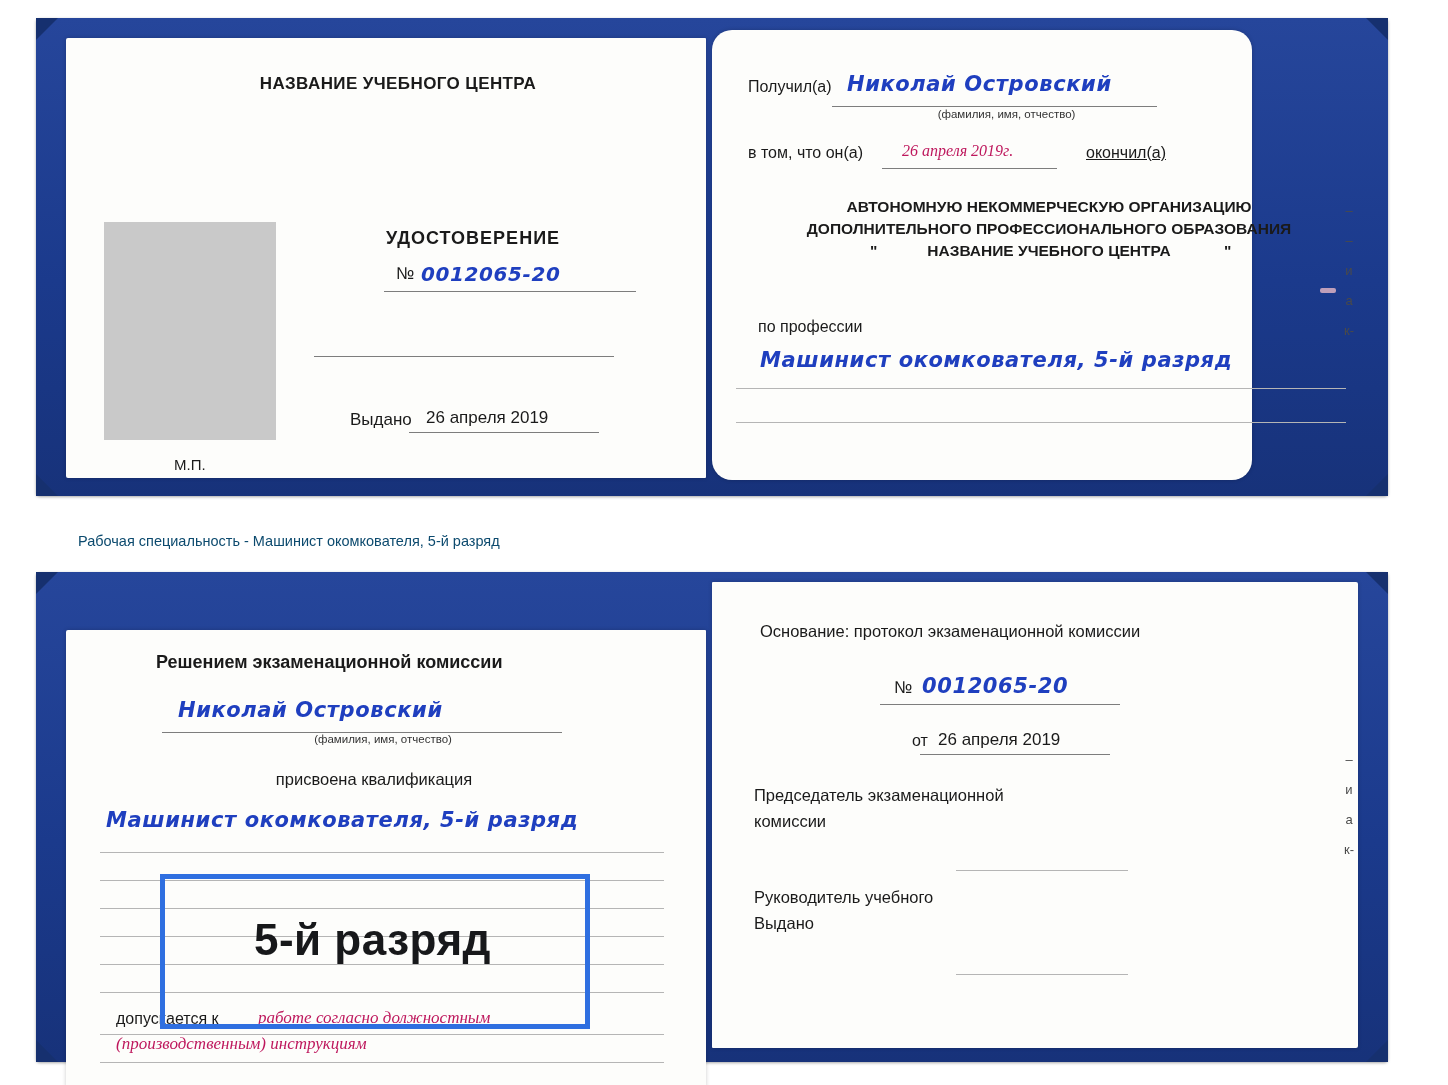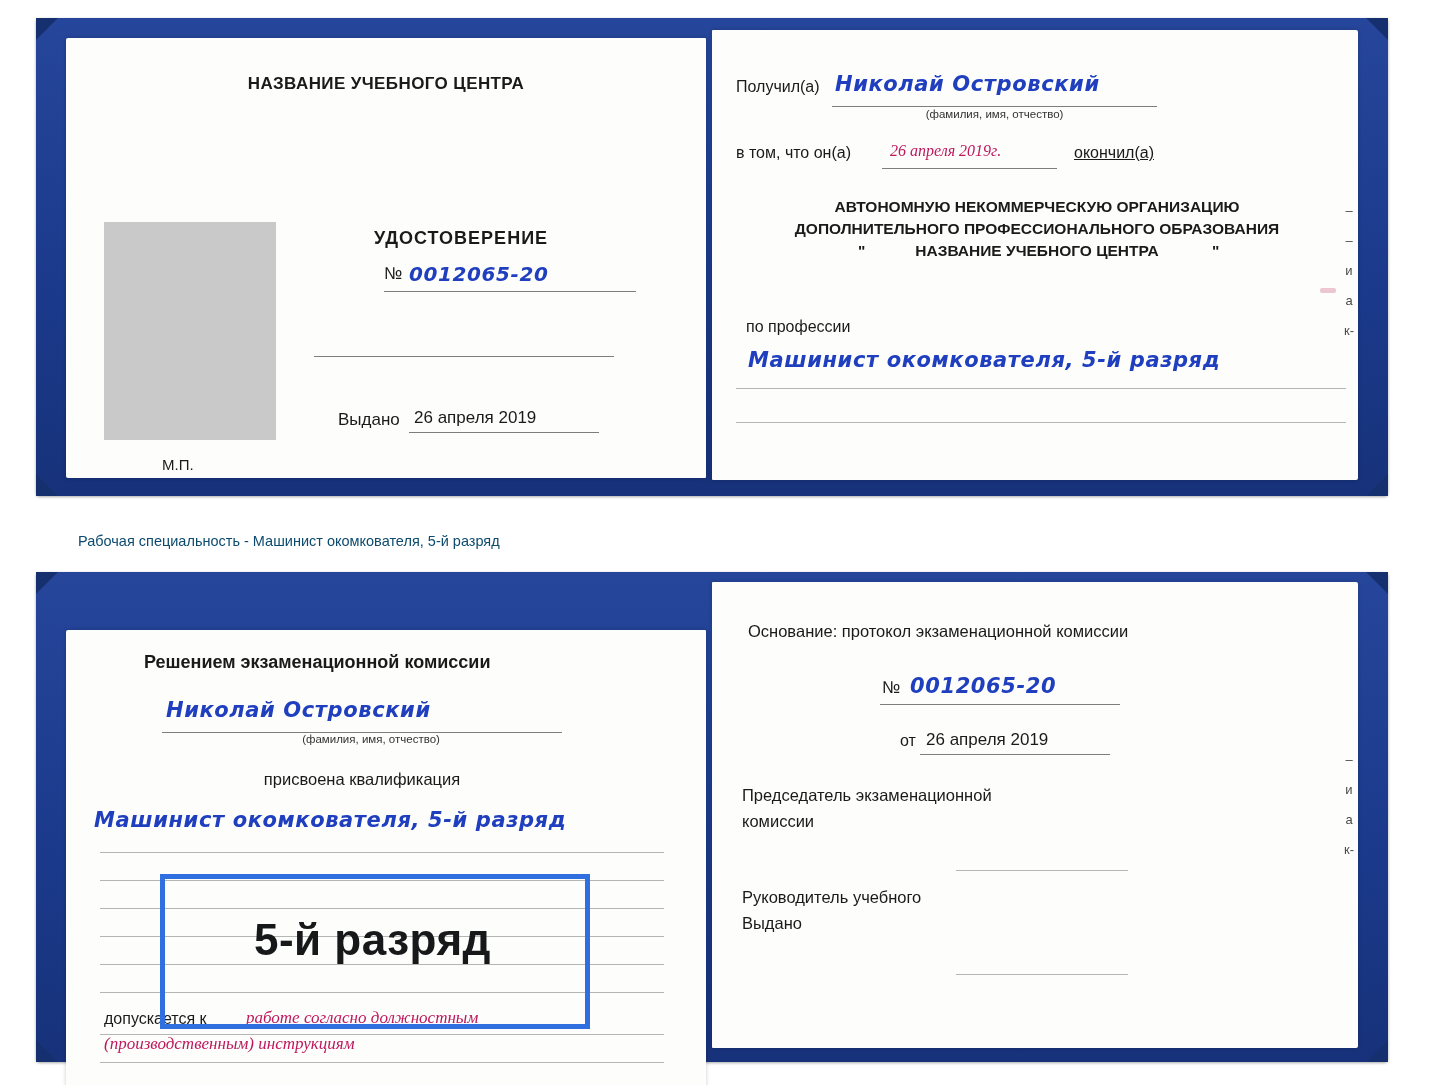--- a/index.html
+++ b/index.html
@@ -51,21 +51,21 @@
   .corner.br { right: 0; bottom: 0; clip-path: polygon(100% 100%, 0 100%, 100% 0); }
 
   .page {
     position: absolute;
     background: #fdfdfb;
     box-shadow: 0 0 4px rgba(0,0,0,.2);
   }
   .page.left { border-radius: 2px 1px 1px 2px; }
   .page.right { border-radius: 1px 2px 2px 1px; }
 
-  .txt { position: absolute; white-space: pre; }
+  .txt { position: absolute; white-space: pre; padding-left: 12px; }
   .center { text-align: center; }
 
   .print {
     font-family: "Liberation Sans", sans-serif;
     color: #1a1a1a;
   }
   .bold { font-weight: bold; }
   .hand {
     font-family: "DejaVu Sans", sans-serif;
     color: #1f3fbf;
@@ -147,21 +147,21 @@
 
   <div class="rule" style="left:248px; top:318px; width:300px;"></div>
 
   <div class="txt print" style="left:272px; top:372px; font-size:17px;">Выдано</div>
   <div class="txt print" style="left:348px; top:370px; font-size:17px;">26 апреля 2019</div>
   <div class="rule" style="left:343px; top:394px; width:190px;"></div>
 
   <div class="txt print" style="left:96px; top:418px; font-size:15px;">М.П.</div>
 </div>
 
-<div class="page right" style="left:712px; top:30px; width:646px; height:450px;">
+<div class="page right" style="left:712px; top:30px; width:540px; height:450px;border-radius:20px;">
 
   <div class="txt print" style="left:24px; top:48px; font-size:16px;">Получил(а)</div>
   <div class="txt hand" style="left:123px; top:42px; font-size:21px;">Николай Островский</div>
   <div class="rule" style="left:120px; top:76px; width:325px;"></div>
   <div class="txt print center" style="left:120px; top:78px; width:325px; font-size:11.5px; color:#333;">(фамилия, имя, отчество)</div>
 
   <div class="txt print" style="left:24px; top:114px; font-size:16px;">в том, что он(а)</div>
   <div class="txt handdark" style="left:178px; top:112px; font-size:16px;">26 апреля 2019г.</div>
   <div class="rule" style="left:170px; top:138px; width:175px;"></div>
   <div class="txt print" style="left:362px; top:114px; font-size:16px;text-decoration:underline;">окончил(а)</div>

